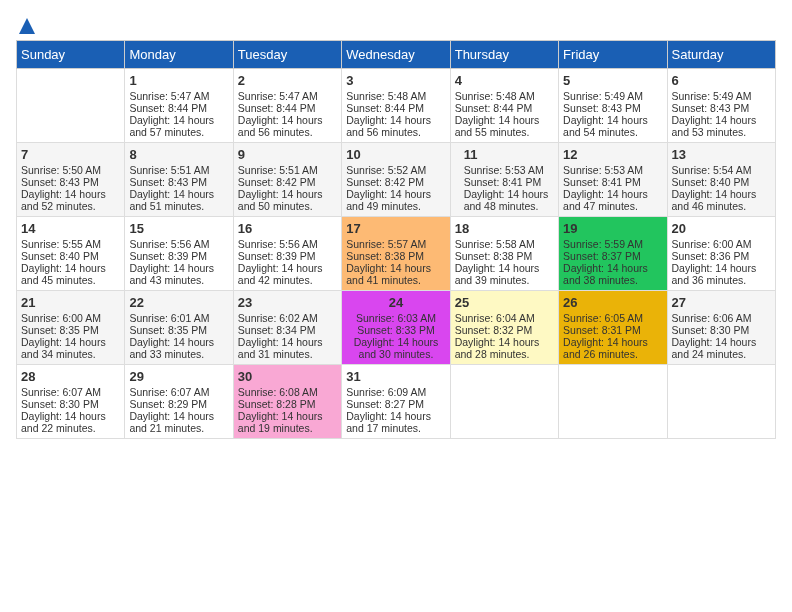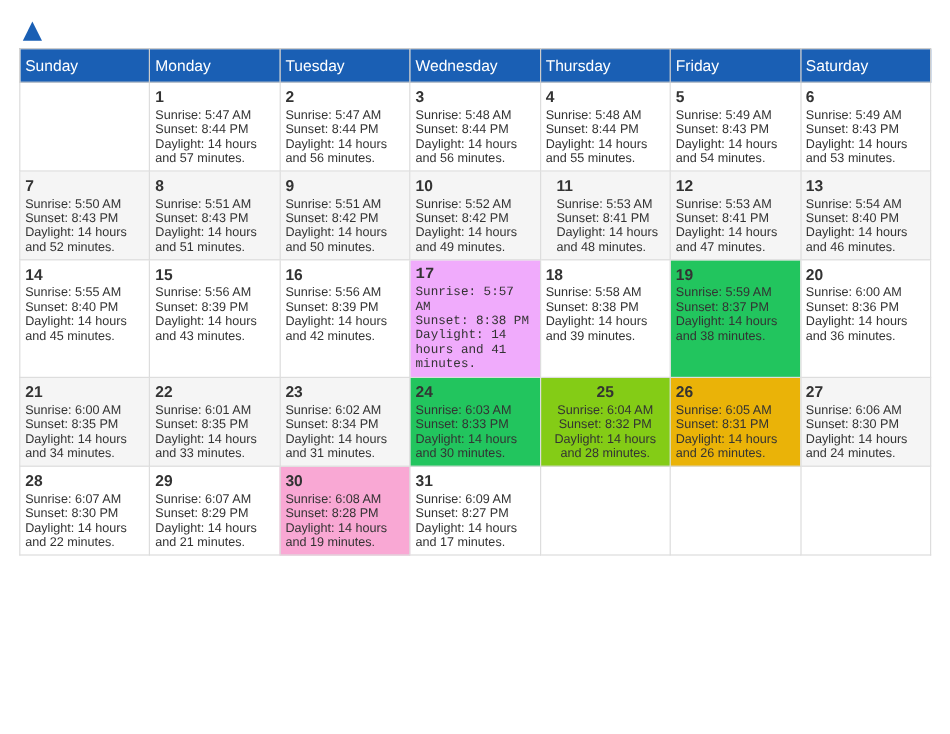--- a/index.html
+++ b/index.html
@@ -167,21 +167,21 @@
         <span>Sunset: 8:40 PM</span><br>
         <span>Daylight: 14 hours and 45 minutes.</span></td>
         <td style="background-color: rgb(255, 255, 255);"><span class="day-num">15</span>
         <span>Sunrise: 5:56 AM</span><br>
         <span>Sunset: 8:39 PM</span><br>
         <span>Daylight: 14 hours and 43 minutes.</span></td>
         <td style="background-color: rgb(255, 255, 255);"><span class="day-num">16</span>
         <span>Sunrise: 5:56 AM</span><br>
         <span>Sunset: 8:39 PM</span><br>
         <span>Daylight: 14 hours and 42 minutes.</span></td>
-        <td style="background-color: #f0abfc; font-family: Liberation Mono, monospace;"><span class="day-num">17</span>
+        <td style="background-color: #fdba74;"><span class="day-num">17</span>
         <span>Sunrise: 5:57 AM</span><br>
         <span>Sunset: 8:38 PM</span><br>
         <span>Daylight: 14 hours and 41 minutes.</span></td>
         <td style="background-color: rgb(255, 255, 255);"><span class="day-num">18</span>
         <span>Sunrise: 5:58 AM</span><br>
         <span>Sunset: 8:38 PM</span><br>
         <span>Daylight: 14 hours and 39 minutes.</span></td>
         <td style="background-color: #22c55e;"><span class="day-num">19</span>
         <span>Sunrise: 5:59 AM</span><br>
         <span>Sunset: 8:37 PM</span><br>
@@ -197,25 +197,25 @@
         <span>Sunset: 8:35 PM</span><br>
         <span>Daylight: 14 hours and 34 minutes.</span></td>
         <td style="background-color: rgb(245, 245, 245);"><span class="day-num">22</span>
         <span>Sunrise: 6:01 AM</span><br>
         <span>Sunset: 8:35 PM</span><br>
         <span>Daylight: 14 hours and 33 minutes.</span></td>
         <td style="background-color: rgb(245, 245, 245); margin-top: 15px;"><span class="day-num">23</span>
         <span>Sunrise: 6:02 AM</span><br>
         <span>Sunset: 8:34 PM</span><br>
         <span>Daylight: 14 hours and 31 minutes.</span></td>
-        <td style="background-color: #22c55e;"><span class="day-num">24</span>
+        <td style="background-color: #d946ef; text-align: center;"><span class="day-num">24</span>
         <span>Sunrise: 6:03 AM</span><br>
         <span>Sunset: 8:33 PM</span><br>
         <span>Daylight: 14 hours and 30 minutes.</span></td>
-        <td style="background-color: #84cc16; text-align: center;"><span class="day-num">25</span>
+        <td style="background-color: #fef9c3;"><span class="day-num">25</span>
         <span>Sunrise: 6:04 AM</span><br>
         <span>Sunset: 8:32 PM</span><br>
         <span>Daylight: 14 hours and 28 minutes.</span></td>
         <td style="background-color: #eab308;"><span class="day-num">26</span>
         <span>Sunrise: 6:05 AM</span><br>
         <span>Sunset: 8:31 PM</span><br>
         <span>Daylight: 14 hours and 26 minutes.</span></td>
         <td style="background-color: rgb(245, 245, 245);"><span class="day-num">27</span>
         <span>Sunrise: 6:06 AM</span><br>
         <span>Sunset: 8:30 PM</span><br>

